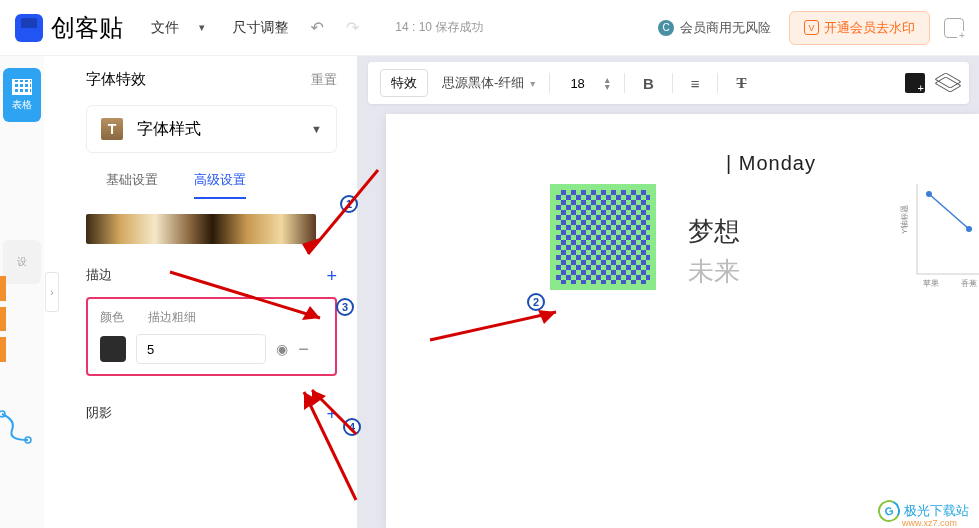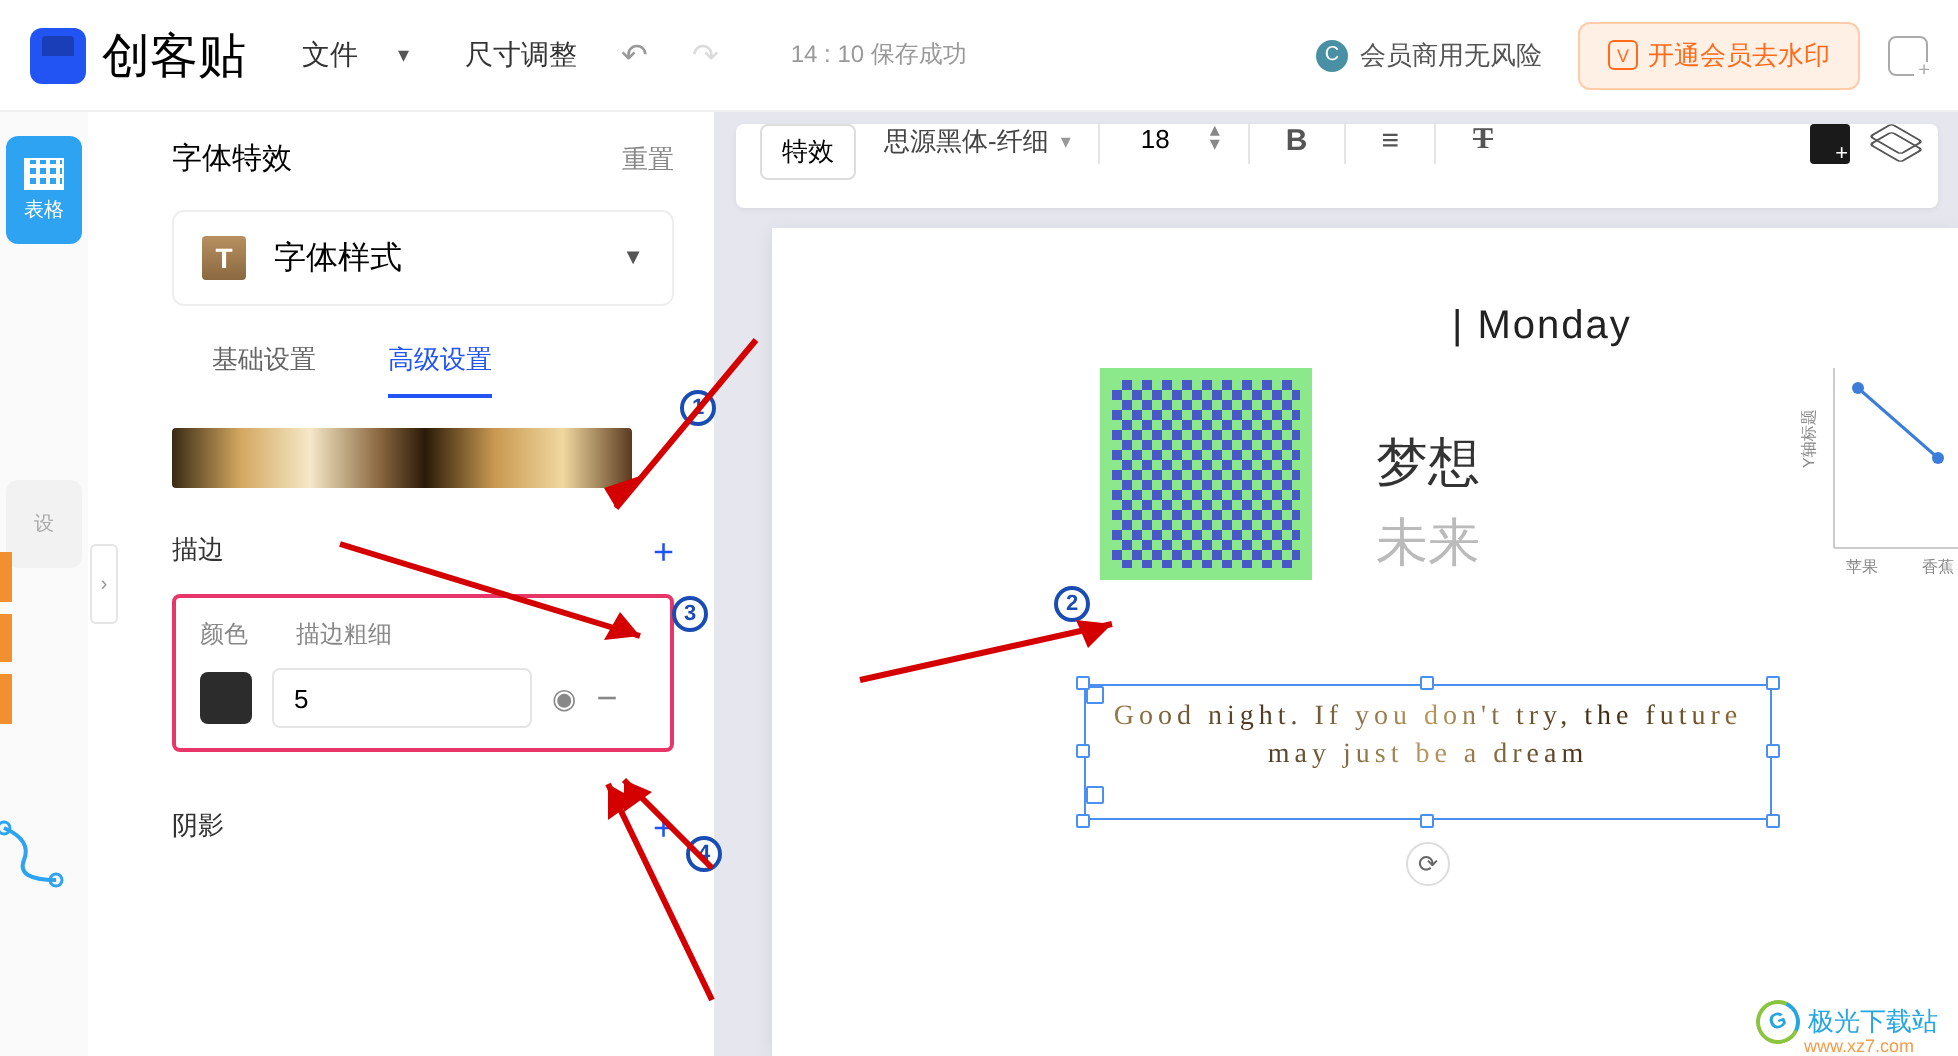--- a/index.html
+++ b/index.html
@@ -43,21 +43,21 @@
 .section-label{font-size:13px;color:#333}
 .plus{color:#2254f4;font-size:18px;cursor:pointer;font-weight:300}
 .stroke-box{border:2px solid #e8356a;border-radius:4px;padding:10px 12px;margin:6px 0 18px 0}
 .stroke-labels{display:flex;gap:24px;font-size:12px;color:#888;margin-bottom:8px}
 .stroke-ctrl{display:flex;align-items:center;gap:10px}
 .color-sw{width:26px;height:26px;background:#2c2c2c;border-radius:4px;cursor:pointer}
 .num-input{width:130px;height:30px;border:1px solid #e5e5e5;border-radius:4px;padding:0 10px;font-size:13px}
 .eye{color:#888;font-size:14px;cursor:pointer}
 .minus{color:#888;font-size:18px;cursor:pointer;font-weight:300}
 .canvas-area{flex:1;background:#e5e6ee;position:relative;overflow:hidden}
-.canvas-toolbar{position:absolute;top:6px;left:10px;right:10px;display:flex;align-items:flex-start;gap:14px;background:#fff;height:42px;padding:0 12px;border-radius:4px;box-shadow:0 1px 3px rgba(0,0,0,.06)}
+.canvas-toolbar{position:absolute;top:6px;left:10px;right:10px;display:flex;align-items:center;gap:14px;background:#fff;height:42px;padding:0 12px;border-radius:4px;box-shadow:0 1px 3px rgba(0,0,0,.06)}
 .tb-btn{padding:4px 10px;font-size:13px;border:1px solid #ddd;border-radius:4px;cursor:pointer;background:#fff}
 .font-sel{display:flex;align-items:center;gap:6px;font-size:13px;color:#444;cursor:pointer}
 .size-val{font-size:13px;padding:0 6px}
 .stepper{font-size:10px;color:#888;cursor:pointer;display:flex;flex-direction:column;line-height:7px}
 .sep{width:1px;height:20px;background:#e5e5e5}
 .tb-ico{font-weight:bold;font-size:15px;color:#555;cursor:pointer;padding:0 4px}
 .tb-right{margin-left:auto;display:flex;gap:14px;align-items:center}
 .dark-sq{width:20px;height:20px;background:#1a1a1a;border-radius:2px;cursor:pointer;position:relative}
 .dark-sq::after{content:"+";position:absolute;color:#fff;font-size:11px;right:1px;bottom:-1px}
 .layers-ico{width:18px;height:18px;position:relative}
@@ -220,32 +220,20 @@
         <line x1="18" y1="10" x2="18" y2="100" stroke="#ccc"></line>
         <line x1="18" y1="100" x2="95" y2="100" stroke="#ccc"></line>
         <text x="8" y="60" font-size="8" fill="#888" transform="rotate(-90 8 60)">Y轴标题</text>
         <circle cx="30" cy="20" r="3" fill="#3b7dd8"></circle>
           <circle cx="70" cy="55" r="3" fill="#3b7dd8"></circle>
         <line x1="30" y1="20" x2="70" y2="55" stroke="#3b7dd8" stroke-width="1.5"></line>
         <text x="24" y="112" font-size="8" fill="#888">苹果</text>
           <text x="62" y="112" font-size="8" fill="#888">香蕉</text>
       </svg>
 
-      <div class="selbox">
-        <div class="seltext">Good night. If you don't try, the future may just be a dream</div>
-        <div class="hm h1"></div>
-          <div class="hm h2"></div>
-          <div class="hm h3"></div>
-          <div class="hm h4"></div>
-        <div class="hm hm1"></div>
-          <div class="hm hm2"></div>
-          <div class="hm hm3"></div>
-          <div class="hm hm4"></div>
-        <div class="rotate-h">⟳</div>
-      </div>
     </div>
   </div>
 </div>
 
 <div class="num-badge" style="top:195px;left:340px">1</div>
 <div class="num-badge" style="top:293px;left:527px">2</div>
 <div class="num-badge" style="top:298px;left:336px">3</div>
 <div class="num-badge" style="top:418px;left:343px">4</div>
 
 <svg class="arrow" style="top:160px;left:290px;width:100px;height:110px">

